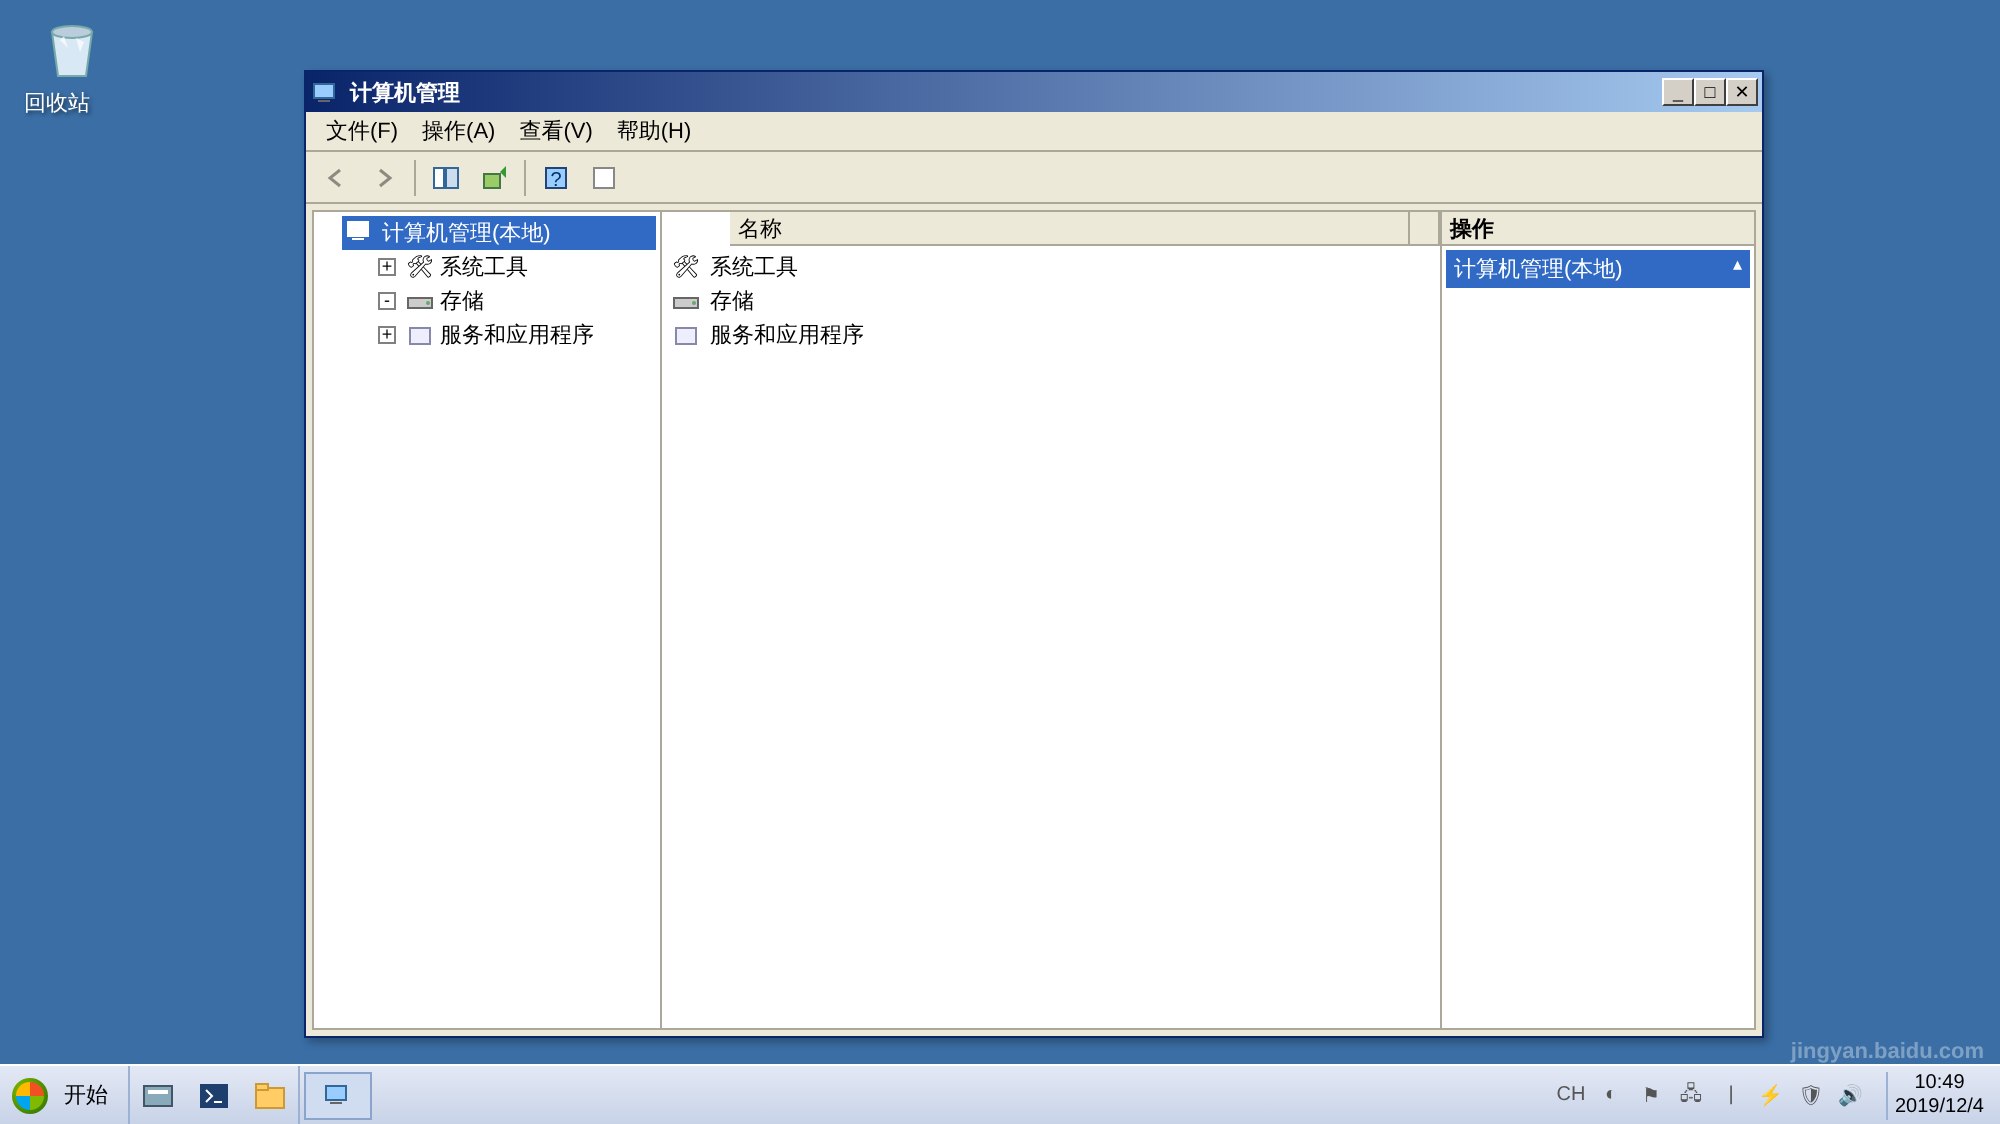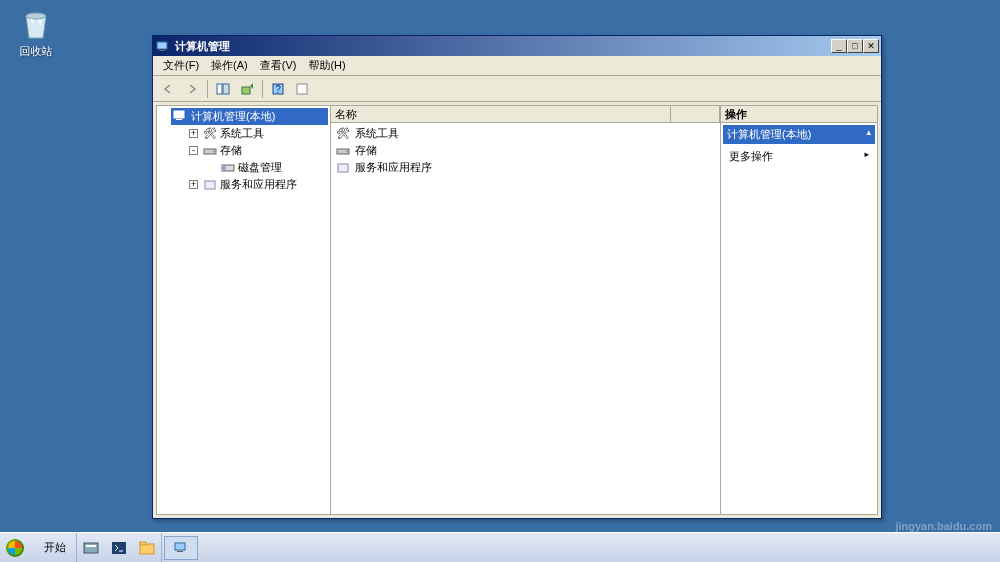--- a/index.html
+++ b/index.html
@@ -1,19 +1,19 @@
 <!DOCTYPE html>
 <html><head>
 <meta charset="utf-8">
 <style>
 * { box-sizing: border-box; margin: 0; padding: 0; font-family: "Microsoft YaHei", SimSun, Arial, sans-serif; }
 body { width: 1000px; height: 562px; background: #3a6ea5; overflow: hidden; position: relative; }
 
 
-.desktop-icon { position: absolute; top: 6px; left: 12px; width: 48px; text-align: center; color: white; font-size: 11px; cursor: pointer; }
+.desktop-icon { position: absolute; top: 6px; left: 12px; width: 48px; text-align: left; color: white; font-size: 11px; cursor: pointer; }
 .desktop-icon .bin { width: 36px; height: 36px; margin: 0 auto 2px; position: relative; }
 .bin svg { width: 36px; height: 36px; }
 .desktop-icon span { display: block; text-shadow: 1px 1px 2px rgba(0,0,0,.6); }
 
 
 .window { position: absolute; left: 152px; top: 35px; width: 730px; height: 484px; background: #ece9d8; border: 1px solid #0a246a; box-shadow: 2px 2px 4px rgba(0,0,0,.3); display: flex; flex-direction: column; }
 .titlebar { height: 20px; background: linear-gradient(to right, #0a246a, #a6caf0); display: flex; align-items: center; padding: 0 2px; }
 .titlebar-icon { width: 16px; height: 16px; margin-right: 4px; display:flex; align-items:center; justify-content:center; }
 .titlebar-text { color: white; font-size: 11px; font-weight: bold; flex: 1; }
 .titlebar-btns { display: flex; gap: 0; }
@@ -32,36 +32,36 @@
 .tree-root { display: flex; align-items: center; background: #316ac5; color: #fff; padding: 1px 2px; }
 .tree-root .ico { width: 16px; height: 14px; margin-right: 2px; }
 .tree-row { display: flex; align-items: center; padding: 1px 0 1px 6px; cursor: pointer; }
 .tree-row .exp { width: 9px; height: 9px; border: 1px solid #808080; font-size: 9px; line-height: 7px; text-align: center; margin-right: 4px; background:#fff; }
 .tree-row .noexp { width: 13px; }
 .tree-row .ico { width: 16px; height: 14px; margin-right: 2px; display:flex; align-items:center; justify-content:center; }
 .tree-indent-1 { padding-left: 18px; }
 .tree-indent-2 { padding-left: 36px; }
 
 .list-panel { flex: 1; background: #fff; font-size: 11px; display:flex; flex-direction:column; }
-.list-header { height: 17px; background: #ece9d8; border-bottom: 1px solid #aca899; display: flex; }
+.list-header { height: 17px; background: #ece9d8; border-bottom: 1px solid #aca899; display: flex; margin-left: 34px; }
 .list-header .col { padding: 1px 4px; border-right: 1px solid #aca899; font-size: 11px; }
 .list-body { flex:1; padding: 2px; }
 .list-row { display: flex; align-items: center; padding: 1px 2px; cursor: pointer; }
 .list-row .ico { width: 16px; height: 14px; margin-right: 4px; display:flex; align-items:center; justify-content:center; }
 
 .actions-panel { width: 157px; border-left: 1px solid #aca899; background: #fff; font-size: 11px; }
 .actions-header { height: 17px; background: #ece9d8; border-bottom: 1px solid #aca899; padding: 1px 4px; font-weight: bold; }
 .actions-title { background: #316ac5; color: white; padding: 2px 4px; position: relative; margin: 2px; }
 .actions-title::after { content: "▴"; position: absolute; right: 4px; font-size: 9px; }
 .actions-item { padding: 3px 8px; cursor: pointer; display:flex; justify-content:space-between; }
 .actions-item::after { content: "▸"; font-size: 9px; }
 
 
 .taskbar { position: absolute; bottom: 0; left: 0; right: 0; height: 30px; background: linear-gradient(#e3e8f4, #c8d3e8); border-top: 1px solid #fff; display: flex; align-items: center; font-size: 11px; }
-.start-btn { height: 30px; padding: 0 10px 0 6px; display: flex; align-items: center; gap: 20px; cursor: pointer; border-right: 1px solid #9db1d4; }
+.start-btn { height: 30px; padding: 0 10px 0 6px; display: flex; align-items: center; gap: 8px; cursor: pointer; border-right: 1px solid #9db1d4; }
 .start-orb { width: 18px; height: 18px; border-radius: 50%; background: radial-gradient(circle at 30% 30%, #7fba00, #2a6e00); position: relative; }
 .start-orb::before { content:""; position:absolute; inset:2px; border-radius:50%; background: conic-gradient(#f25022 0 90deg, #7fba00 90deg 180deg, #00a4ef 180deg 270deg, #ffb900 270deg 360deg); }
 .ql { display: flex; align-items: center; height: 30px; border-right: 1px solid #9db1d4; }
 .ql .qbtn { width: 28px; height: 28px; display: flex; align-items: center; justify-content: center; cursor: pointer; }
 .task-item { height: 24px; padding: 0 8px; margin: 0 2px; background: #d0dcef; border: 1px solid #8aa4cc; display: flex; align-items: center; cursor: pointer; }
 .systray { margin-left: auto; display: flex; align-items: center; height: 30px; padding: 0 4px; gap: 6px; }
 .systray .tic { width: 14px; height: 14px; display:flex; align-items:center; justify-content:center; font-size:10px; color:#555; }
 .clock { text-align: center; font-size: 10px; line-height: 12px; padding: 0 4px; border-left: 1px solid #9db1d4; margin-left: 4px; }
 
 
@@ -160,30 +160,20 @@
       </div>
       <div class="tree-row tree-indent-1">
         <span class="exp">-</span>
         <span class="ico">
             <svg width="14" height="12">
               <rect x="1" y="4" width="12" height="5" fill="#ccc" stroke="#666"></rect>
               <circle cx="11" cy="6.5" r="1" fill="#6a6"></circle>
             </svg>
           </span>
         <span>存储</span>
-      </div>
-      <div class="tree-row tree-indent-2">
-        <span class="noexp"></span>
-        <span class="ico">
-            <svg width="14" height="12">
-              <rect x="1" y="3" width="12" height="6" fill="#ddd" stroke="#666"></rect>
-              <rect x="1" y="3" width="4" height="6" fill="#8ac"></rect>
-            </svg>
-          </span>
-        <span>磁盘管理</span>
       </div>
       <div class="tree-row tree-indent-1">
         <span class="exp">+</span>
         <span class="ico">
             <svg width="14" height="12">
               <rect x="2" y="2" width="10" height="8" fill="#eef" stroke="#88a"></rect>
             </svg>
           </span>
         <span>服务和应用程序</span>
       </div>
@@ -215,23 +205,20 @@
               </svg>
             </span>
           <span>服务和应用程序</span>
         </div>
       </div>
     </div>
 
     <div class="actions-panel">
       <div class="actions-header">操作</div>
       <div class="actions-title">计算机管理(本地)</div>
-      <div class="actions-item">
-          <span>更多操作</span>
-        </div>
     </div>
   </div>
 </div>
 
 <div class="watermark">
   <div class="sub">jingyan.baidu.com</div>
 </div>
 
 <div class="taskbar">
   <div class="start-btn">
@@ -258,13 +245,27 @@
         </svg>
       </div>
   </div>
   <div class="task-item">
     <svg width="16" height="16">
         <rect x="2" y="3" width="10" height="7" fill="#9cf" stroke="#369"></rect>
         <rect x="4" y="11" width="6" height="1" fill="#666"></rect>
       </svg>
   </div>
 
+  <div class="systray">
+    <div class="tic">CH</div>
+    <div class="tic">◐</div>
+    <div class="tic">⚑</div>
+    <div class="tic">🖧</div>
+    <div class="tic">|</div>
+    <div class="tic">⚡</div>
+    <div class="tic">🛡</div>
+    <div class="tic">🔊</div>
+    <div class="clock">
+      <div>10:49</div>
+      <div>2019/12/4</div>
+    </div>
+  </div>
 </div>
 
 </body></html>

